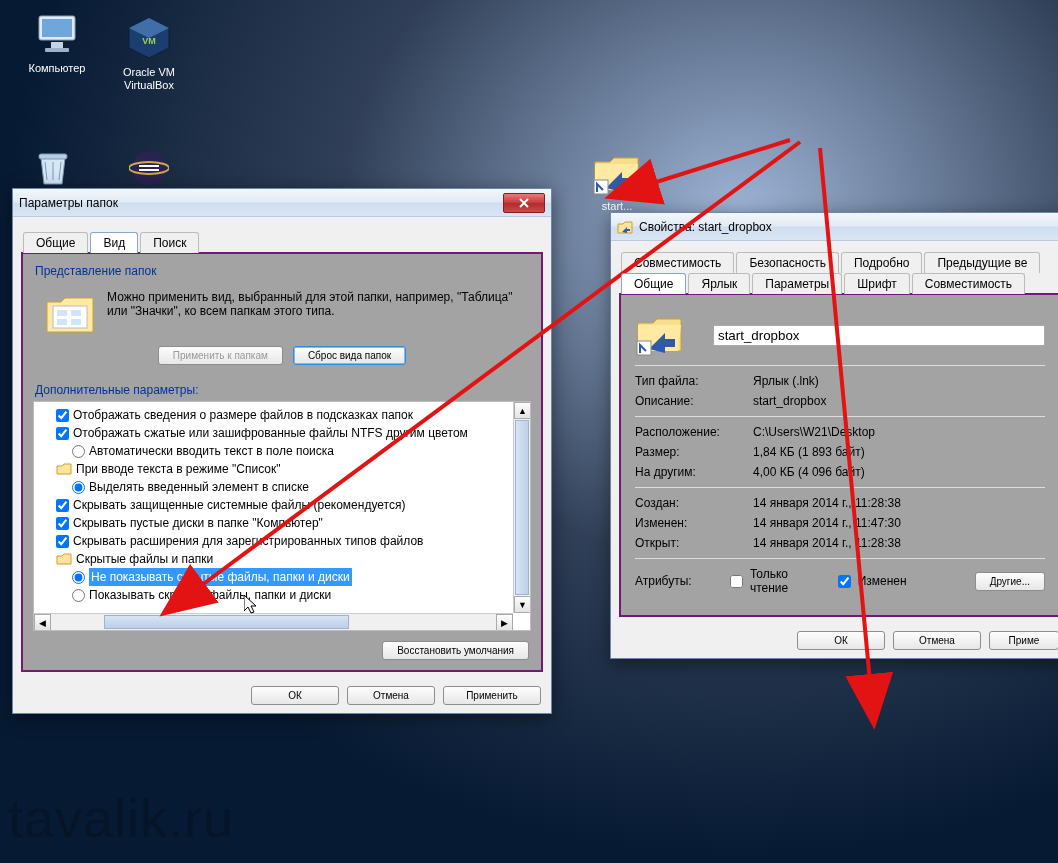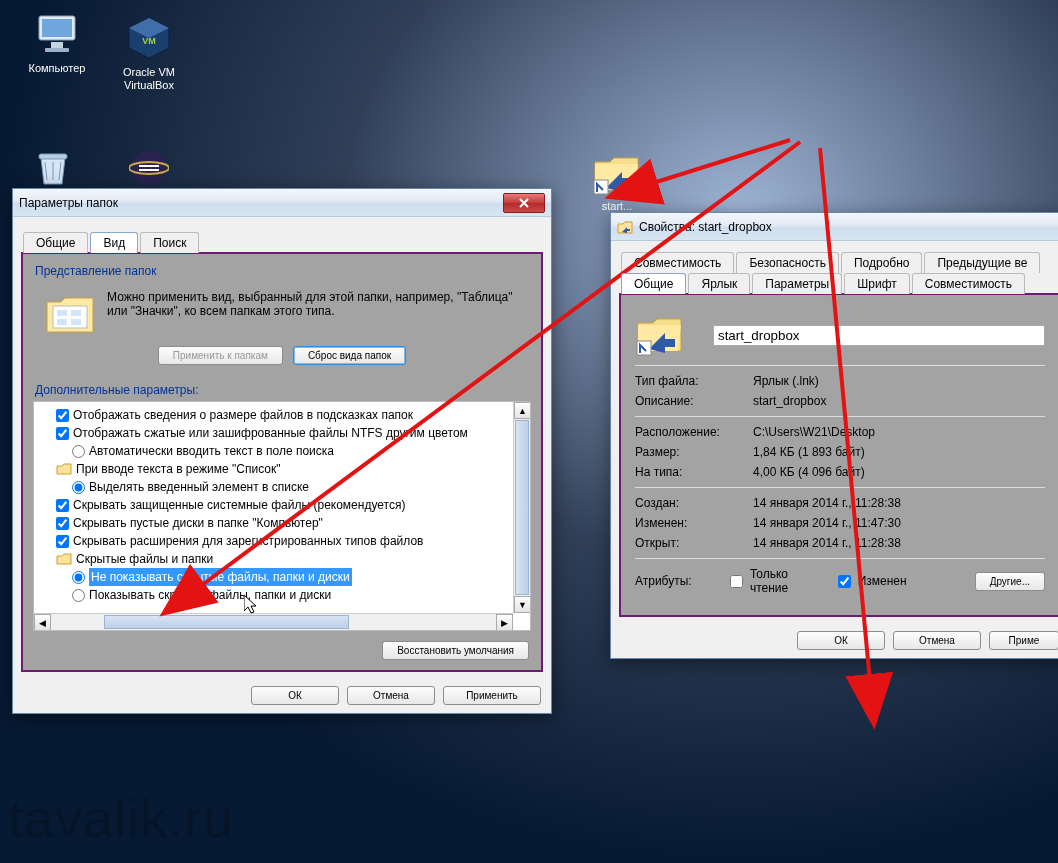--- a/index.html
+++ b/index.html
@@ -418,21 +418,21 @@
       <hr class="hr">
       <div class="props-row">
           <div class="lbl">Расположение:</div>
           <div>C:\Users\W21\Desktop</div>
         </div>
       <div class="props-row">
           <div class="lbl">Размер:</div>
           <div>1,84 КБ (1 893 байт)</div>
         </div>
       <div class="props-row">
-          <div class="lbl">На типа:</div>
+          <div class="lbl">На другим:</div>
           <div>4,00 КБ (4 096 байт)</div>
         </div>
       <hr class="hr">
       <div class="props-row">
           <div class="lbl">Создан:</div>
           <div>14 января 2014 г., 11:28:38</div>
         </div>
       <div class="props-row">
           <div class="lbl">Изменен:</div>
           <div>14 января 2014 г., 11:47:30</div>

